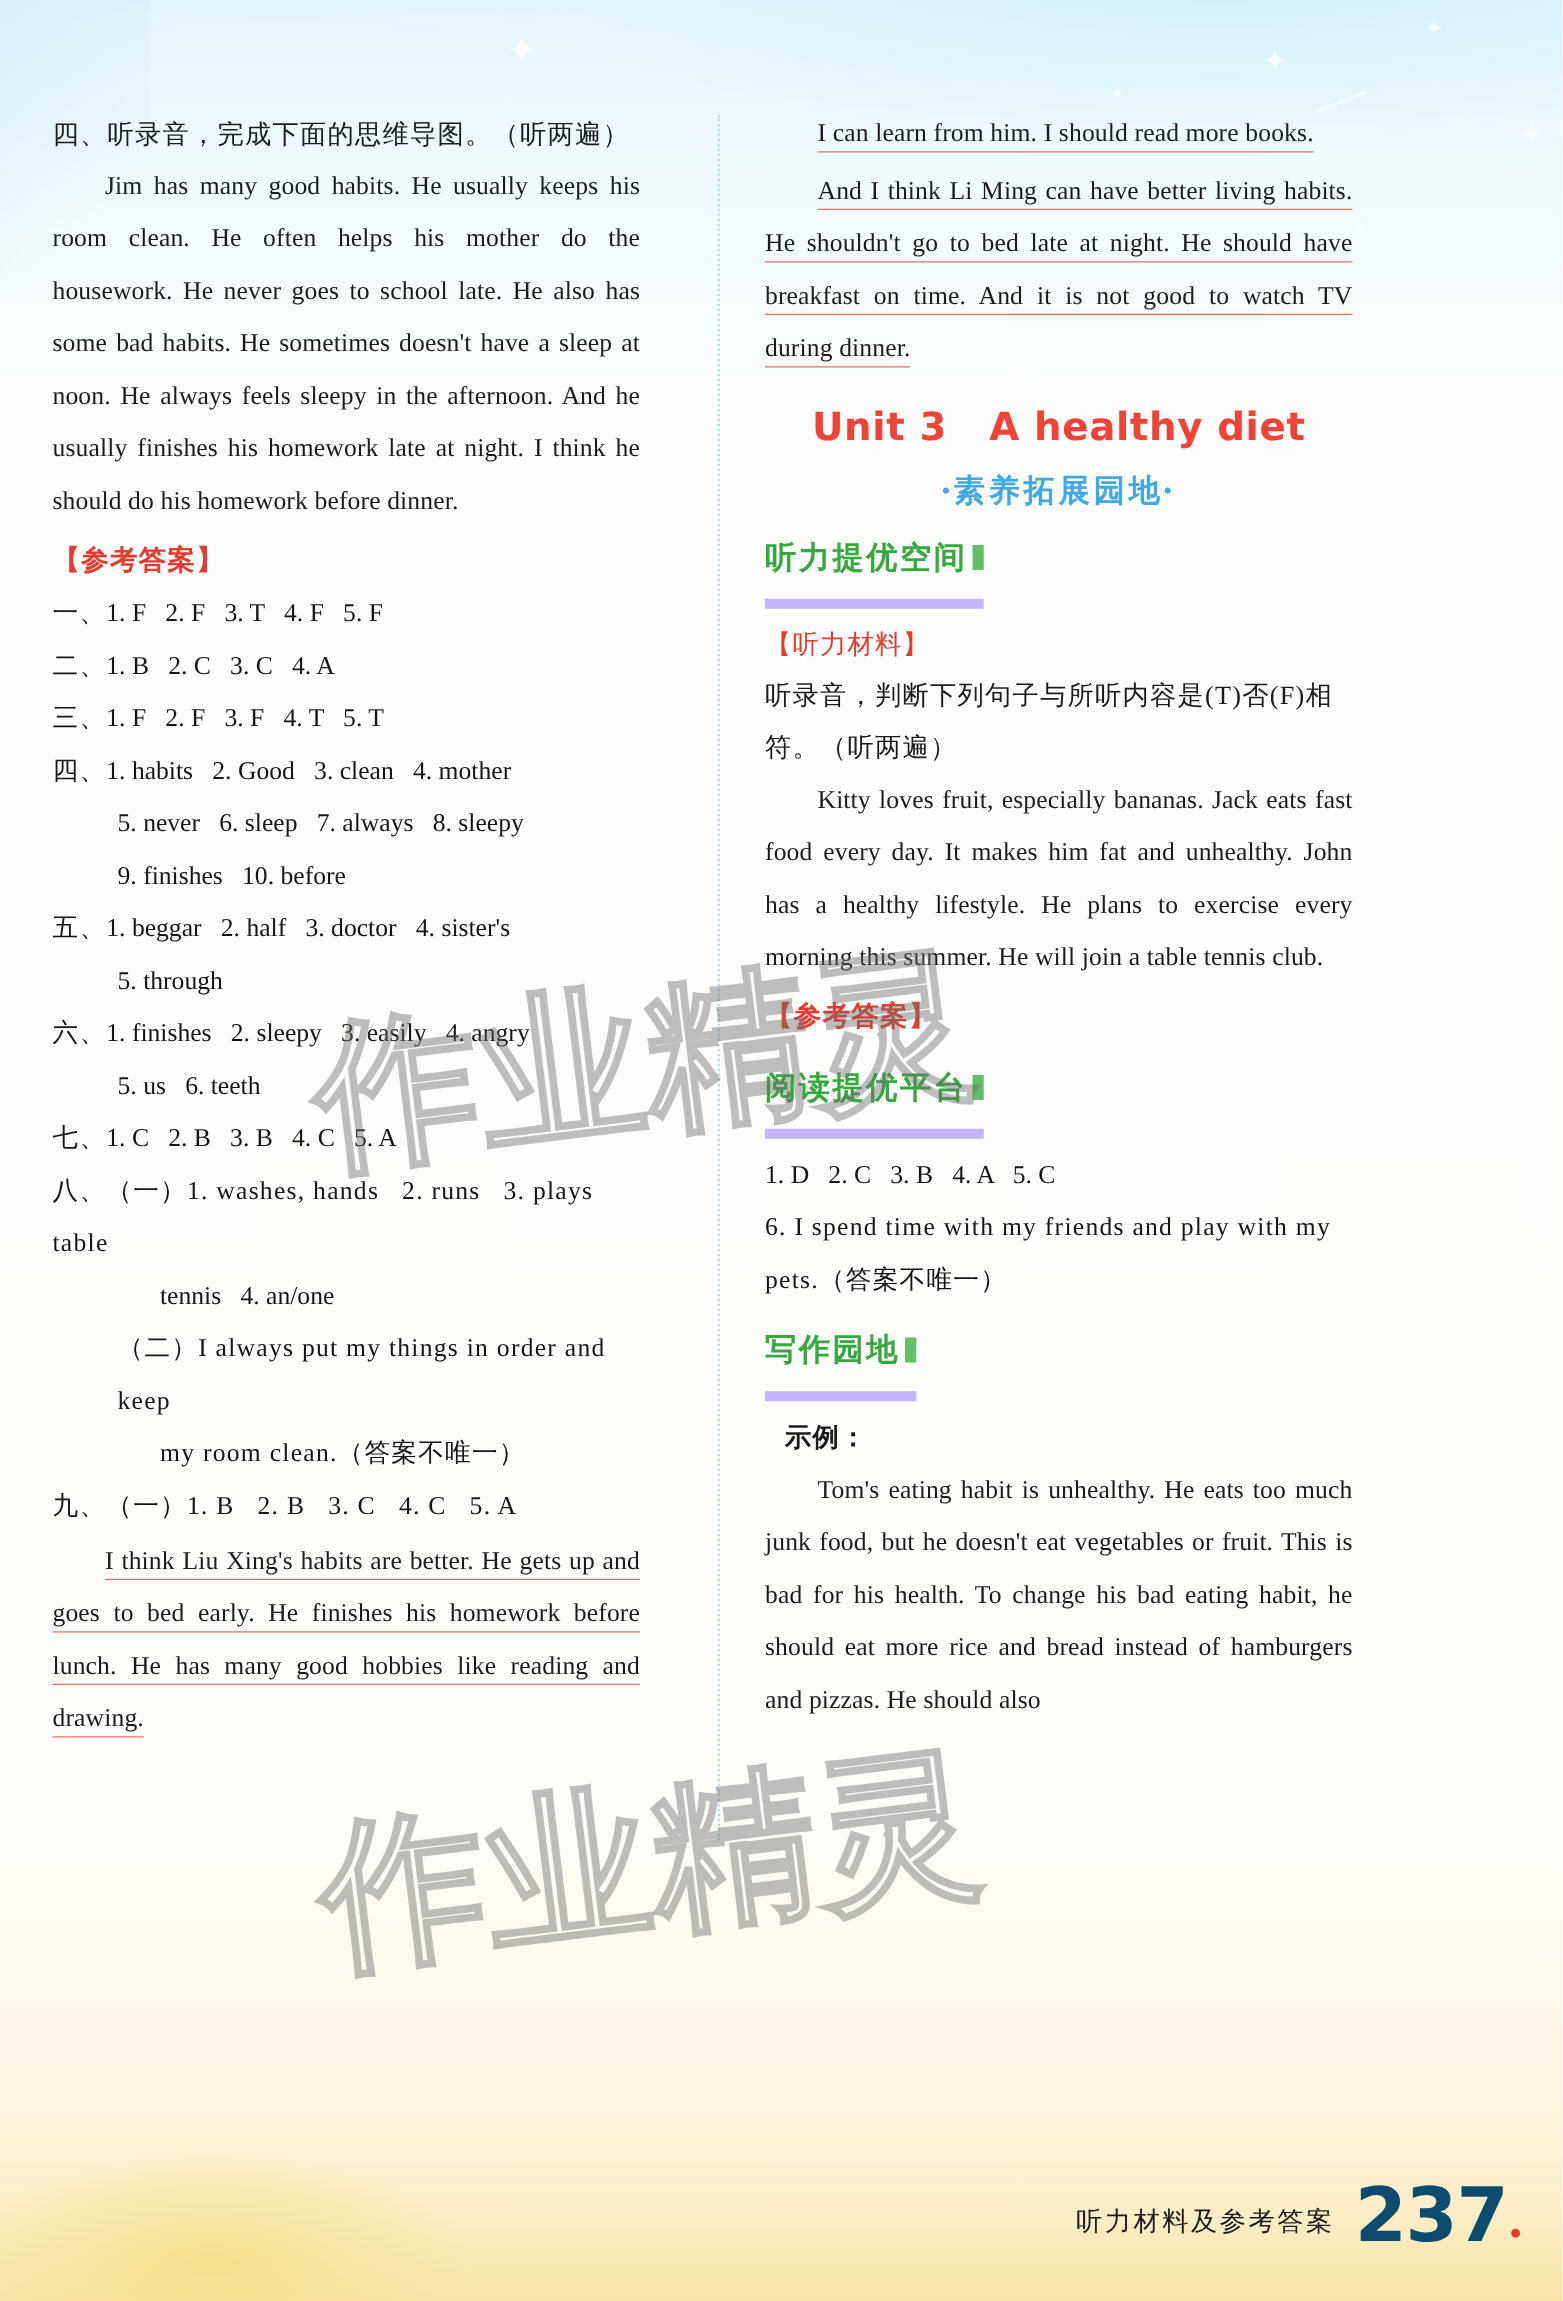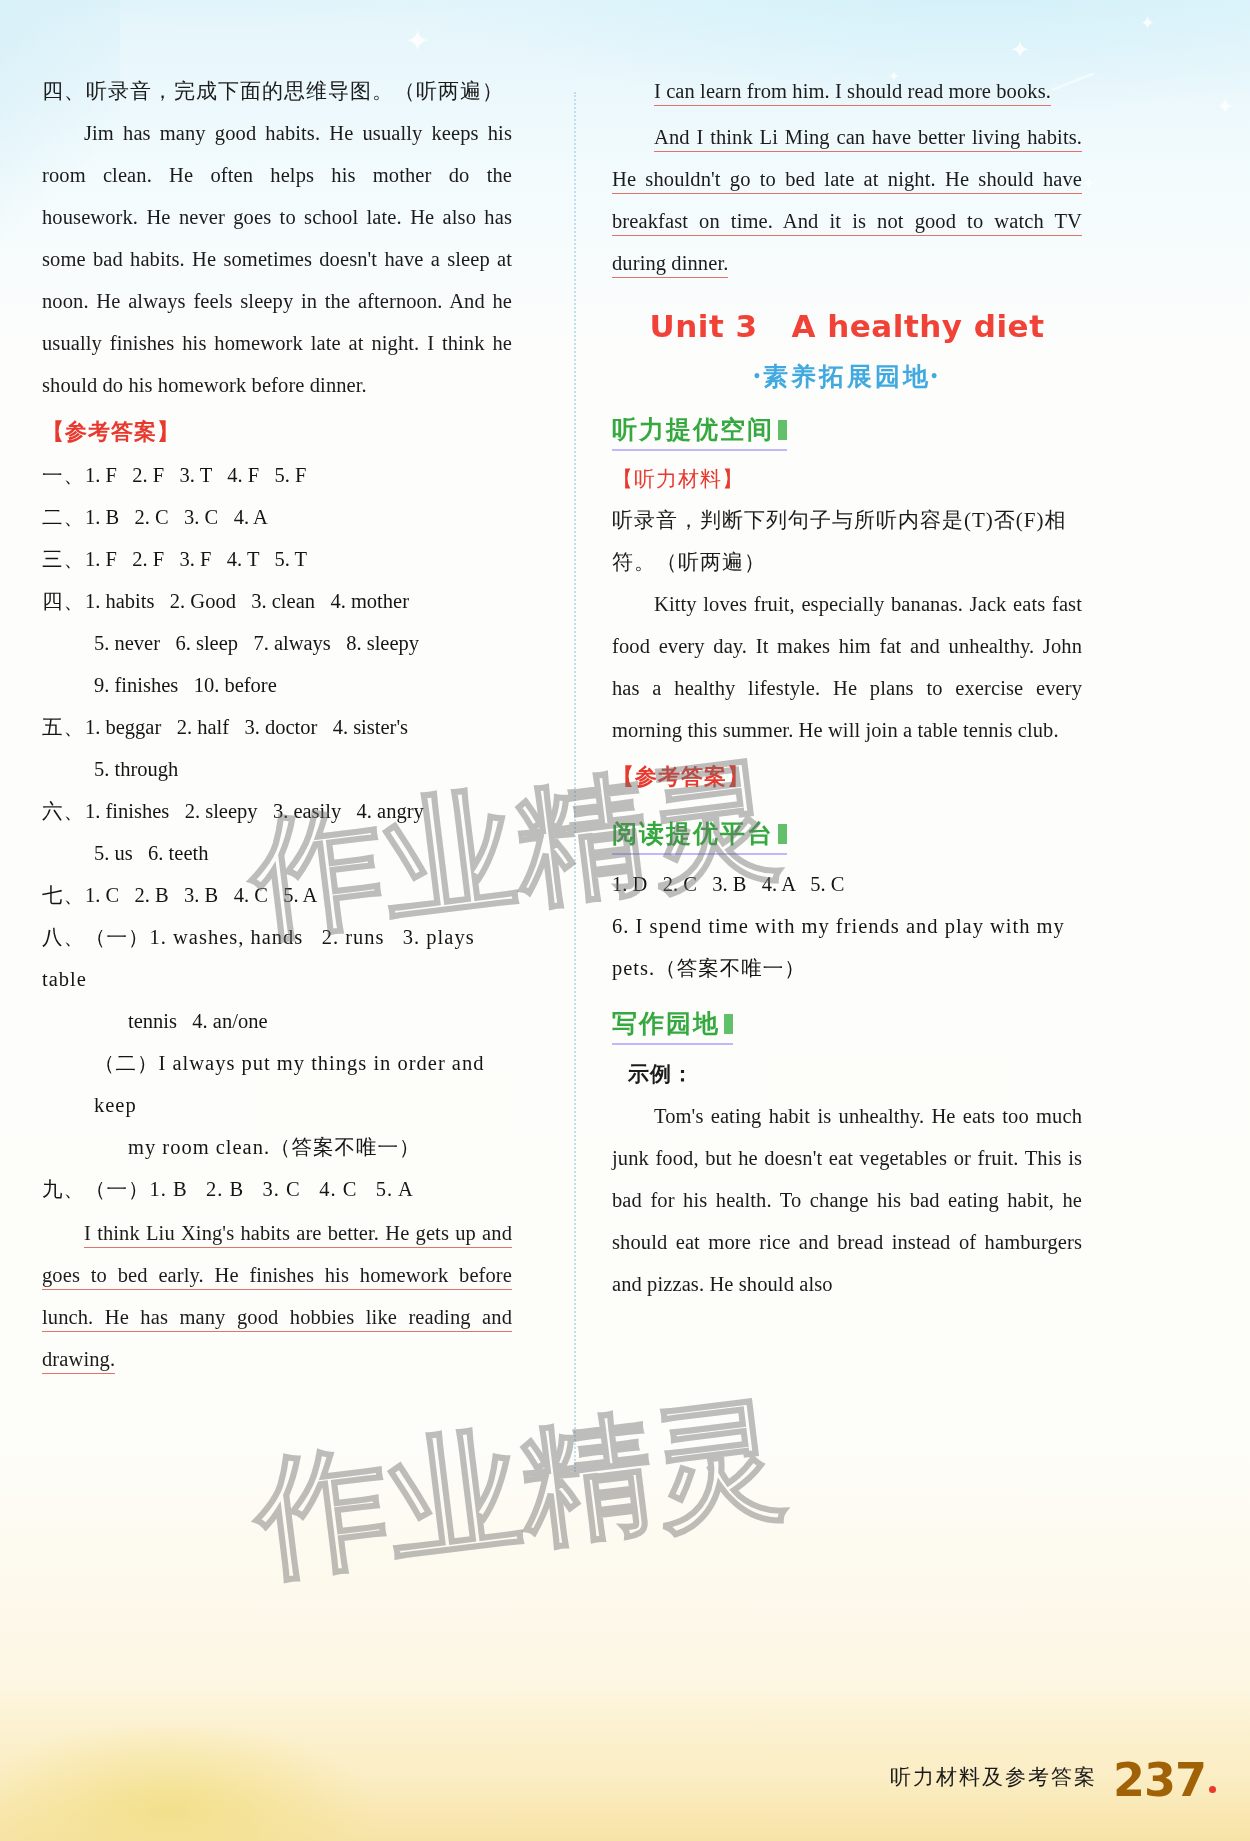--- a/index.html
+++ b/index.html
@@ -48,21 +48,21 @@
     user-select: none;
   }
 
   
   .content {
     position: absolute;
     left: 0; top: 0; right: 0; bottom: 0;
   }
   .col {
     position: absolute;
-    top: 70px;
+    top: 86px;
     width: 470px;
   }
   .col-left  { left: 42px; }
   .col-right { left: 612px; }
 
   .divider {
     position: absolute;
     left: 574px;
     top: 92px;
     height: 1380px;
@@ -138,22 +138,22 @@
   }
   .section-blue .dot { font-size: 18px; vertical-align: 3px; }
 
   
   .green-head {
     display: inline-block;
     color: #35a93f;
     font-weight: 700;
     font-size: 25px;
     letter-spacing: 2px;
-    border-bottom: 2px solid #c4b5fd;
-    padding-bottom: 3px;
+    border-bottom: 8px solid #c4b5fd;
+    padding-bottom: 17px;
     margin: 10px 0 6px 0;
     position: relative;
   }
   .green-head .tag {
     display: inline-block;
     width: 9px; height: 20px;
     background: #62c06a;
     margin-left: 4px;
     vertical-align: -2px;
   }
@@ -194,22 +194,22 @@
   .footer-label {
     font-size: 21px;
     color: #1b1b1b;
     letter-spacing: 2px;
     padding-bottom: 12px;
     white-space: nowrap;
   }
   .page-no {
     font-family: "DejaVu Sans", sans-serif;
     font-weight: 700;
-    font-size: 46px;
-    color: #a16207;
+    font-size: 60px;
+    color: #0c4a6e;
     letter-spacing: -1px;
     line-height: 1;
   }
   .page-no .dot {
     display:inline-block;
     width: 7px; height: 7px; border-radius: 50%;
     background: #e8392f; margin-left: 3px; vertical-align: 3px;
   }
 
   

